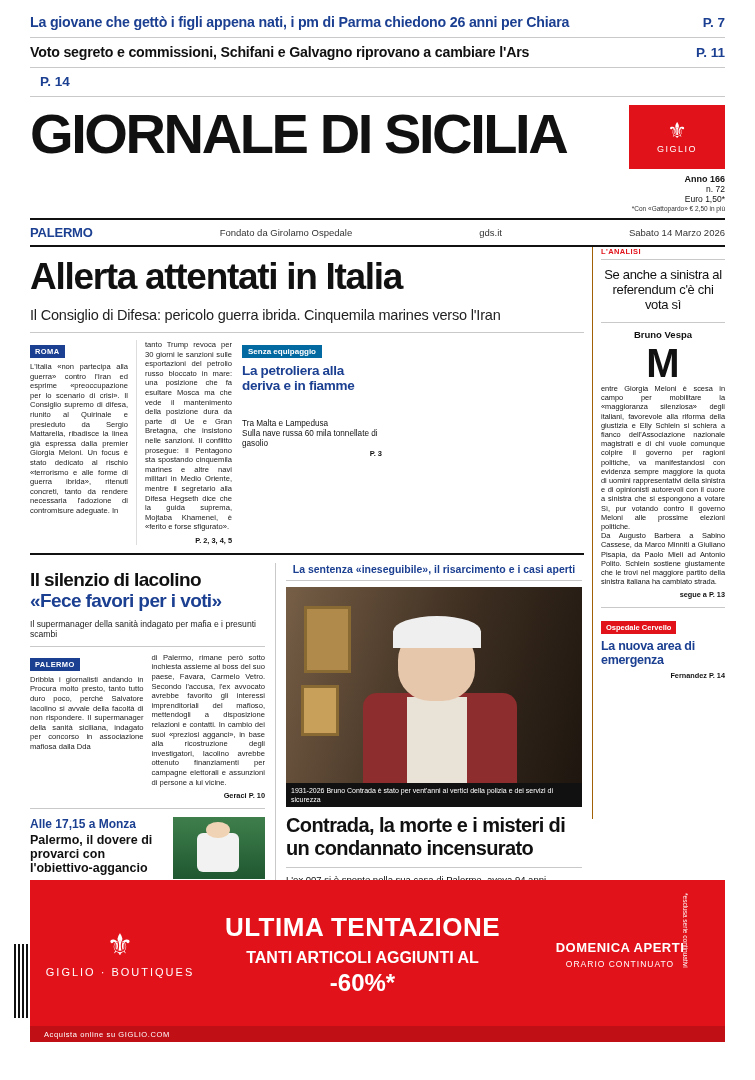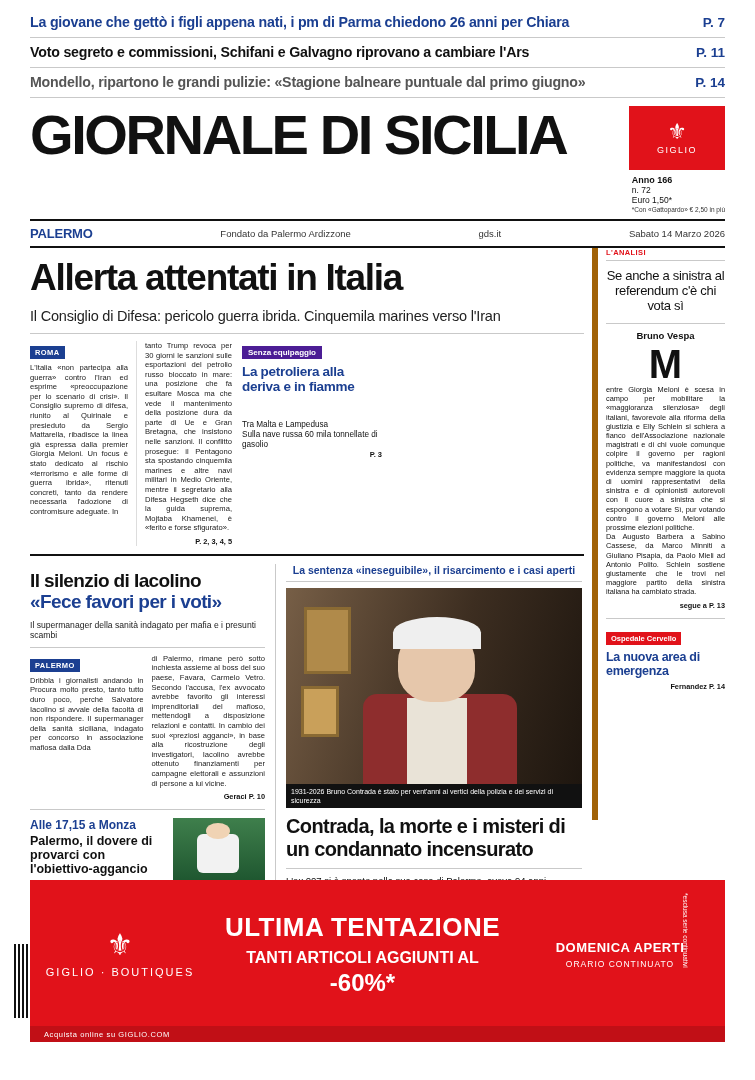--- a/index.html
+++ b/index.html
@@ -43,21 +43,21 @@
     transform: scaleX(1.02);
     transform-origin: left center;
   }
   .mast-right { display: flex; flex-direction: column; align-items: flex-end; }
   .giglio-box {
     width: 96px; height: 64px; background: #e1121a; color: #fff;
     display: flex; flex-direction: column; align-items: center; justify-content: center;
   }
   .giglio-mark { font-size: 22px; line-height: 20px; }
   .giglio-label { font-size: 9px; letter-spacing: 1.5px; margin-top: 3px; }
-  .anno { text-align: left; margin-top: 5px; line-height: 10px; }
+  .anno { text-align: right; margin-top: 5px; line-height: 10px; }
   .anno .a1 { font-size: 9px; font-weight: bold; }
   .anno .a2 { font-size: 8.5px; }
   .anno .a3 { font-size: 8.5px; }
   .anno .a4 { font-size: 6.5px; color:#333; }
 
   
   .infobar {
     margin: 4px 30px 0 30px;
     border-top: 2px solid #111;
     border-bottom: 2px solid #111;
@@ -71,21 +71,21 @@
   .date { color: #333; }
 
   
   .main {
     display: flex;
     padding: 0 30px;
     margin-top: 0;
     height: 572px;
   }
   .col-left { width: 562px; padding-right: 8px; }
-  .col-right { width: 133px; border-left: 6px solid #a16207; padding-left: 8px; }
+  .col-right { width: 133px; border-left: 1px solid #a16207; padding-left: 8px; }
 
   .headline {
     font-size: 37px; font-weight: bold; letter-spacing: -1.3px;
     line-height: 40px; margin: 10px 0 0 0;
   }
   .subhead {
     font-size: 14.5px; color: #222; margin-top: 10px; letter-spacing: -0.2px;
     padding-bottom: 9px; border-bottom: 1px solid #c9c9c9;
   }
 
@@ -122,21 +122,21 @@
   }
   .photo .glow {
     position:absolute; left: 42%; bottom: 46%; width: 16%; height: 10%;
     background: radial-gradient(ellipse, rgba(255,170,60,.95), rgba(255,120,0,0) 70%);
   }
   .cap-title { font-size: 8.2px; font-weight: bold; margin-top: 5px; line-height: 9.5px;}
   .cap-text { font-size: 7.4px; line-height: 9px; color:#222; }
 
   .rightcol-box { width: 140px; }
   .rb-kicker {
-    display:inline-block; background:#4c1d95; color:#fff; font-size:8px; font-weight:bold;
+    display:inline-block; background:#0369a1; color:#fff; font-size:8px; font-weight:bold;
     padding: 2px 6px; margin-bottom: 5px;
   }
   .rb-title { font-size: 13.5px; font-weight: bold; line-height: 15px; color:#1b3f91; letter-spacing:-0.3px;}
   .rb-sub { font-size: 8.2px; line-height: 10px; margin-top: 26px; color:#111;}
   .rb-ref { font-size: 7.5px; font-weight: bold; text-align:right; }
 
   .divider { border-top: 1px solid #c9c9c9; margin: 8px 0; }
   .divider-thick { border-top: 2px solid #111; margin: 8px 0; }
 
   
@@ -231,21 +231,20 @@
   <div class="teasers">
     <div class="teaser-row">
       <div class="teaser-text t-blue">La giovane che gettò i figli appena nati, i pm di Parma chiedono 26 anni per Chiara</div>
       <div class="teaser-page">P.  7</div>
     </div>
     <div class="teaser-row">
       <div class="teaser-text t-black">Voto segreto e commissioni, Schifani e Galvagno riprovano a cambiare l'Ars</div>
       <div class="teaser-page">P. 11</div>
     </div>
     <div class="teaser-row">
-      <div class="teaser-text t-grey">Mondello, ripartono le grandi pulizie: «Stagione balneare puntuale dal primo giugno»</div>
       <div class="teaser-page">P. 14</div>
     </div>
   </div>
 
   <div class="masthead">
     <div class="logo">GIORNALE DI SICILIA</div>
     <div class="mast-right">
       <div class="giglio-box">
         <div class="giglio-mark">⚜</div>
         <div class="giglio-label">GIGLIO</div>
@@ -254,21 +253,21 @@
         <div class="a1">Anno 166</div>
         <div class="a2">n. 72</div>
         <div class="a3">Euro 1,50*</div>
         <div class="a4">*Con «Gattopardo» € 2,50 in più</div>
       </div>
     </div>
   </div>
 
   <div class="infobar">
     <div class="city">PALERMO</div>
-    <div class="founded">Fondato da Palermo Ardizzone</div>
+    <div class="founded">Fondato da Girolamo Ospedale</div>
     <div class="site">gds.it</div>
     <div class="date">Sabato 14 Marzo 2026</div>
   </div>
 
   <div class="main">
 
     <div class="col-left">
 
       <div class="headline">Allerta attentati in Italia</div>
       <div class="subhead">Il Consiglio di Difesa: pericolo guerra ibrida. Cinquemila marines verso l'Iran</div>

